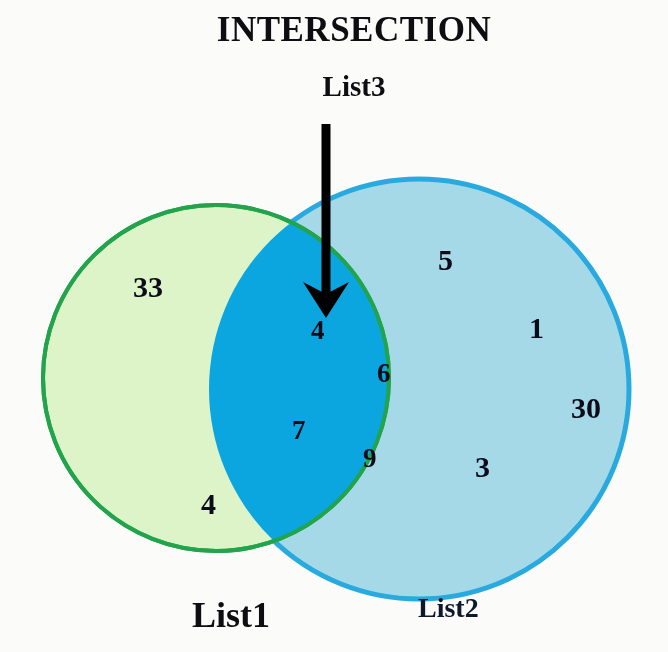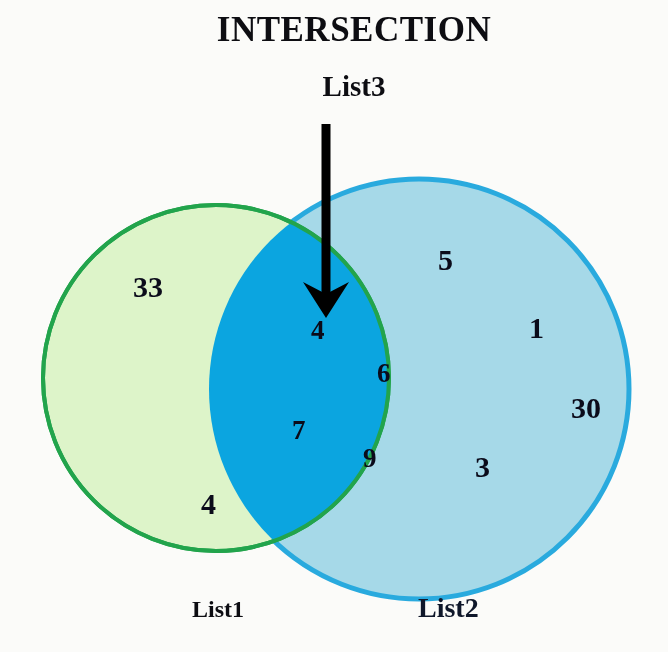--- a/index.html
+++ b/index.html
@@ -51,21 +51,21 @@
     left: 0;
     top: 72px;
     width: 668px;
     text-align: center;
     font-size: 29px;
     color: #0d0d12;
   }
   #list1-label {
     left: 172px;
     top: 597px;
-    font-size: 24px;
+    font-size: 36px;
     color: #0d0d12;
   }
   #list2-label {
     left: 398px;
     top: 594px;
     font-size: 28px;
     color: #0f172a;
   }
   .num {
     font-size: 30px;

